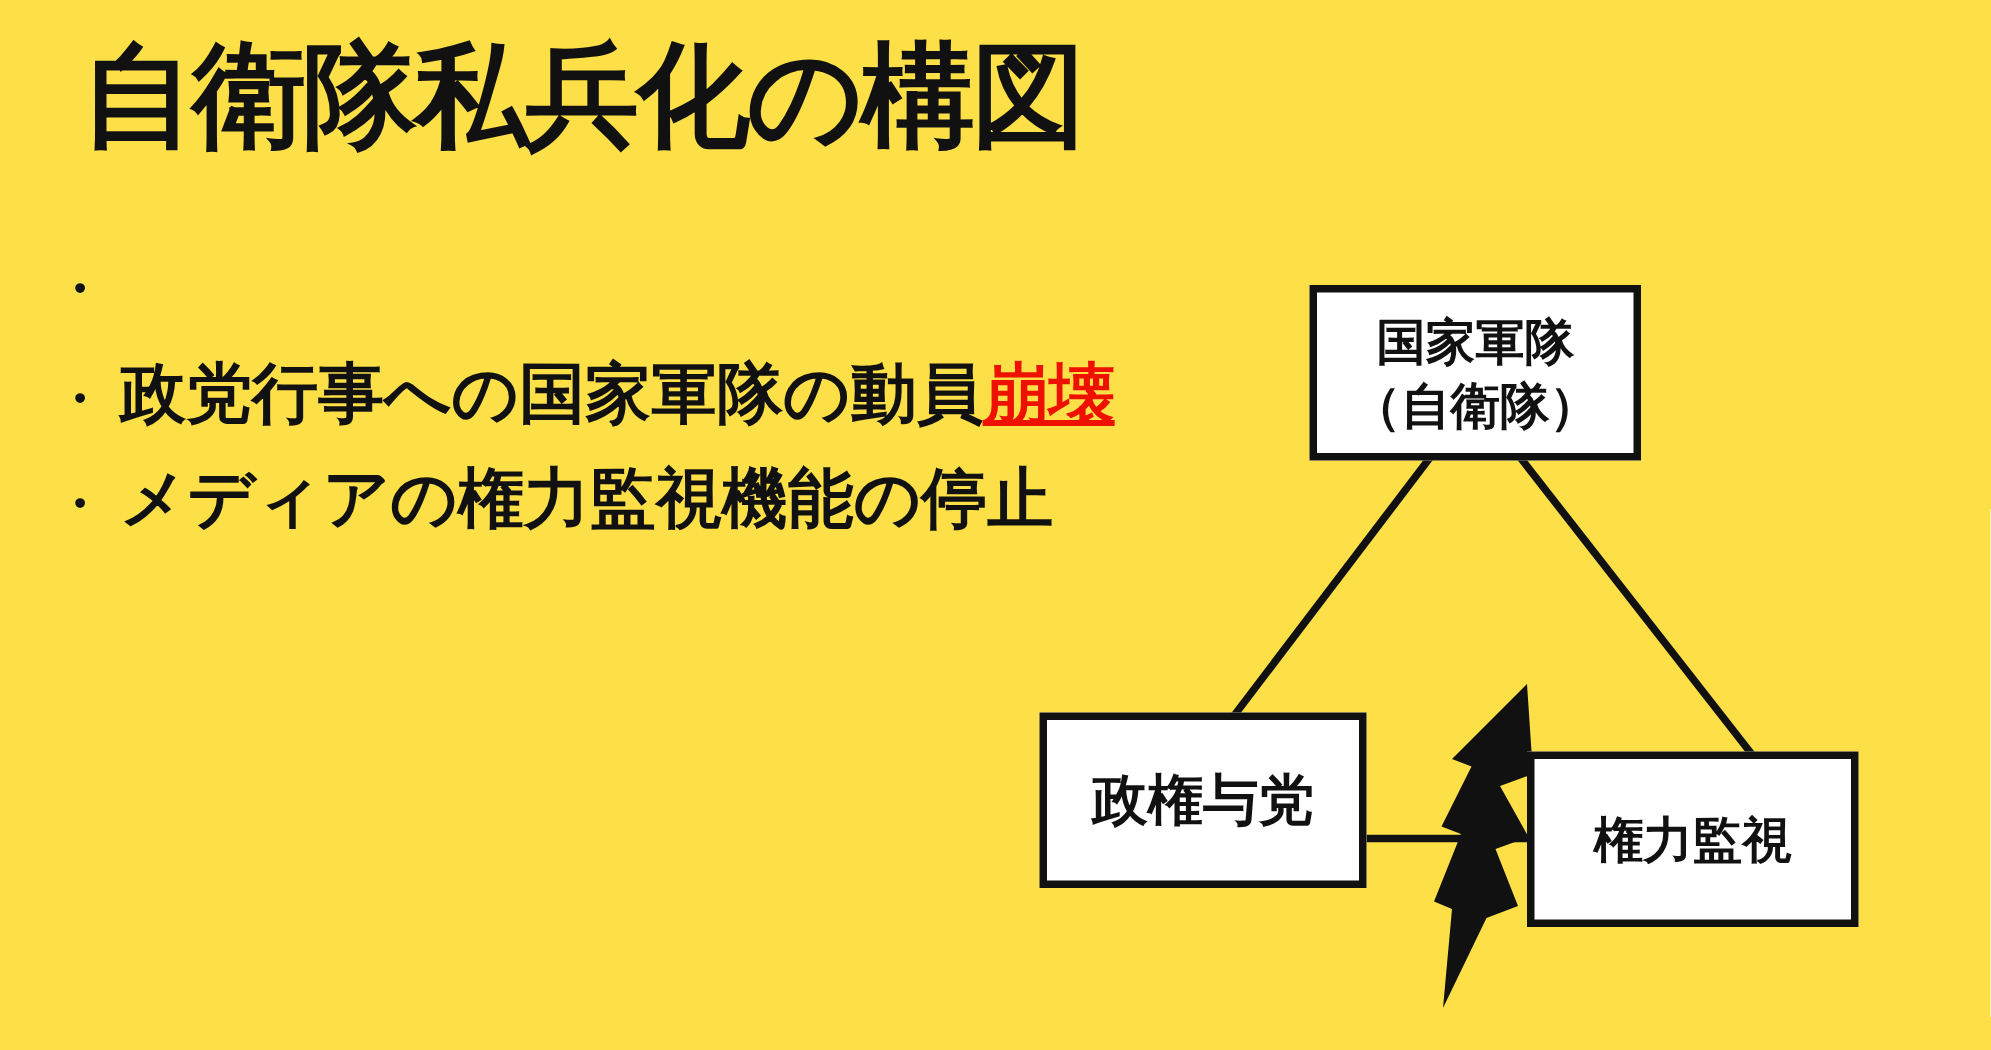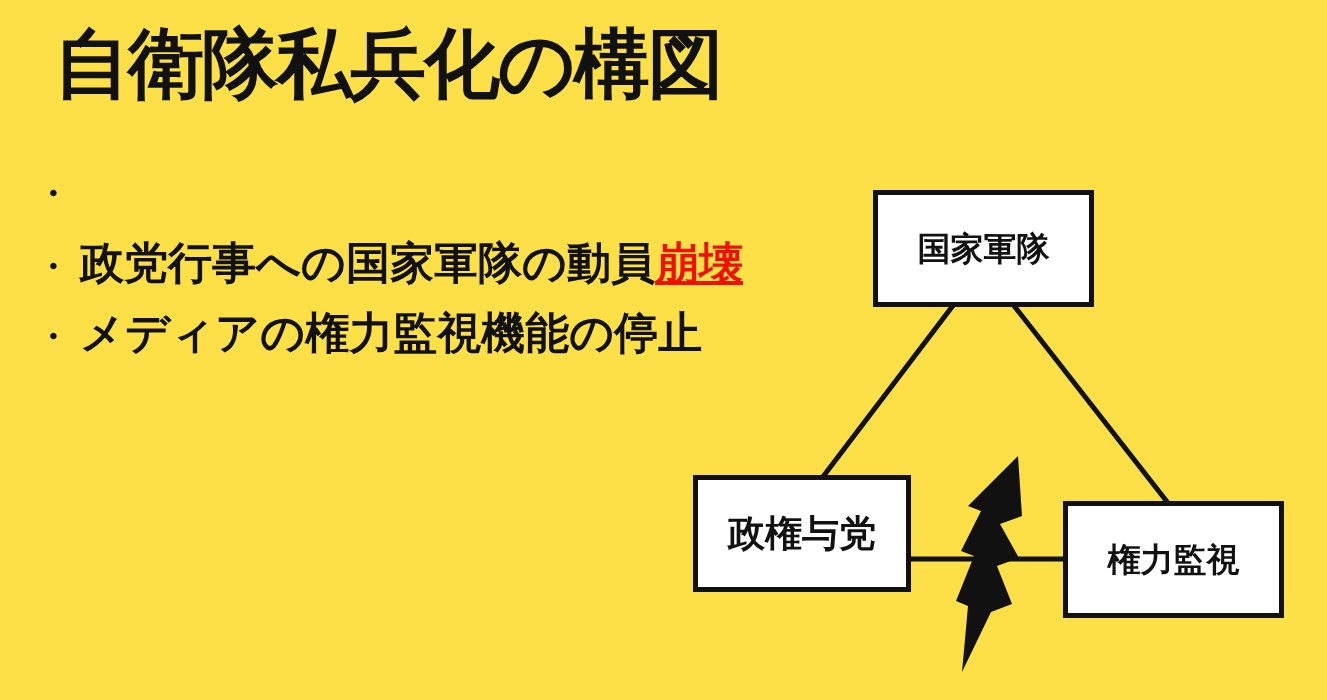--- a/index.html
+++ b/index.html
@@ -79,21 +79,21 @@
   }
   .node-bottom-left {
     left: 693px;
     top: 475px;
     width: 218px;
     height: 117px;
     font-size: 37px;
     line-height: 44px;
   }
   .node-bottom-right {
-    left: 1063px;
+    left: 1018px;
     top: 501px;
     width: 221px;
     height: 117px;
     font-size: 33px;
     line-height: 43px;
   }
 </style>
 </head>
 <body>
 
@@ -120,20 +120,21 @@
 
   <svg class="diagram-svg" width="1327" height="700" viewBox="0 0 1327 700">
     <line x1="983" y1="266" x2="803" y2="503" stroke="#111111" stroke-width="5"></line>
     <line x1="983" y1="266" x2="1168" y2="503" stroke="#111111" stroke-width="5"></line>
     <line x1="911" y1="559" x2="1064" y2="559" stroke="#111111" stroke-width="5"></line>
     <polygon fill="#111111" points="1018,456 1022,516 1000,524 1019,558 997,566 1012,604 991,612 962,672 968,606 956,601 974,556 961,551 981,511 968,506"></polygon>
   </svg>
 
   <div class="node node-top">
     <span>国家軍隊</span>
+    <span>（自衛隊）</span>
   </div>
 
   <div class="node node-bottom-left">
     <span>政権与党</span>
   </div>
 
   <div class="node node-bottom-right">
     <span>権力監視</span>
   </div>
 

